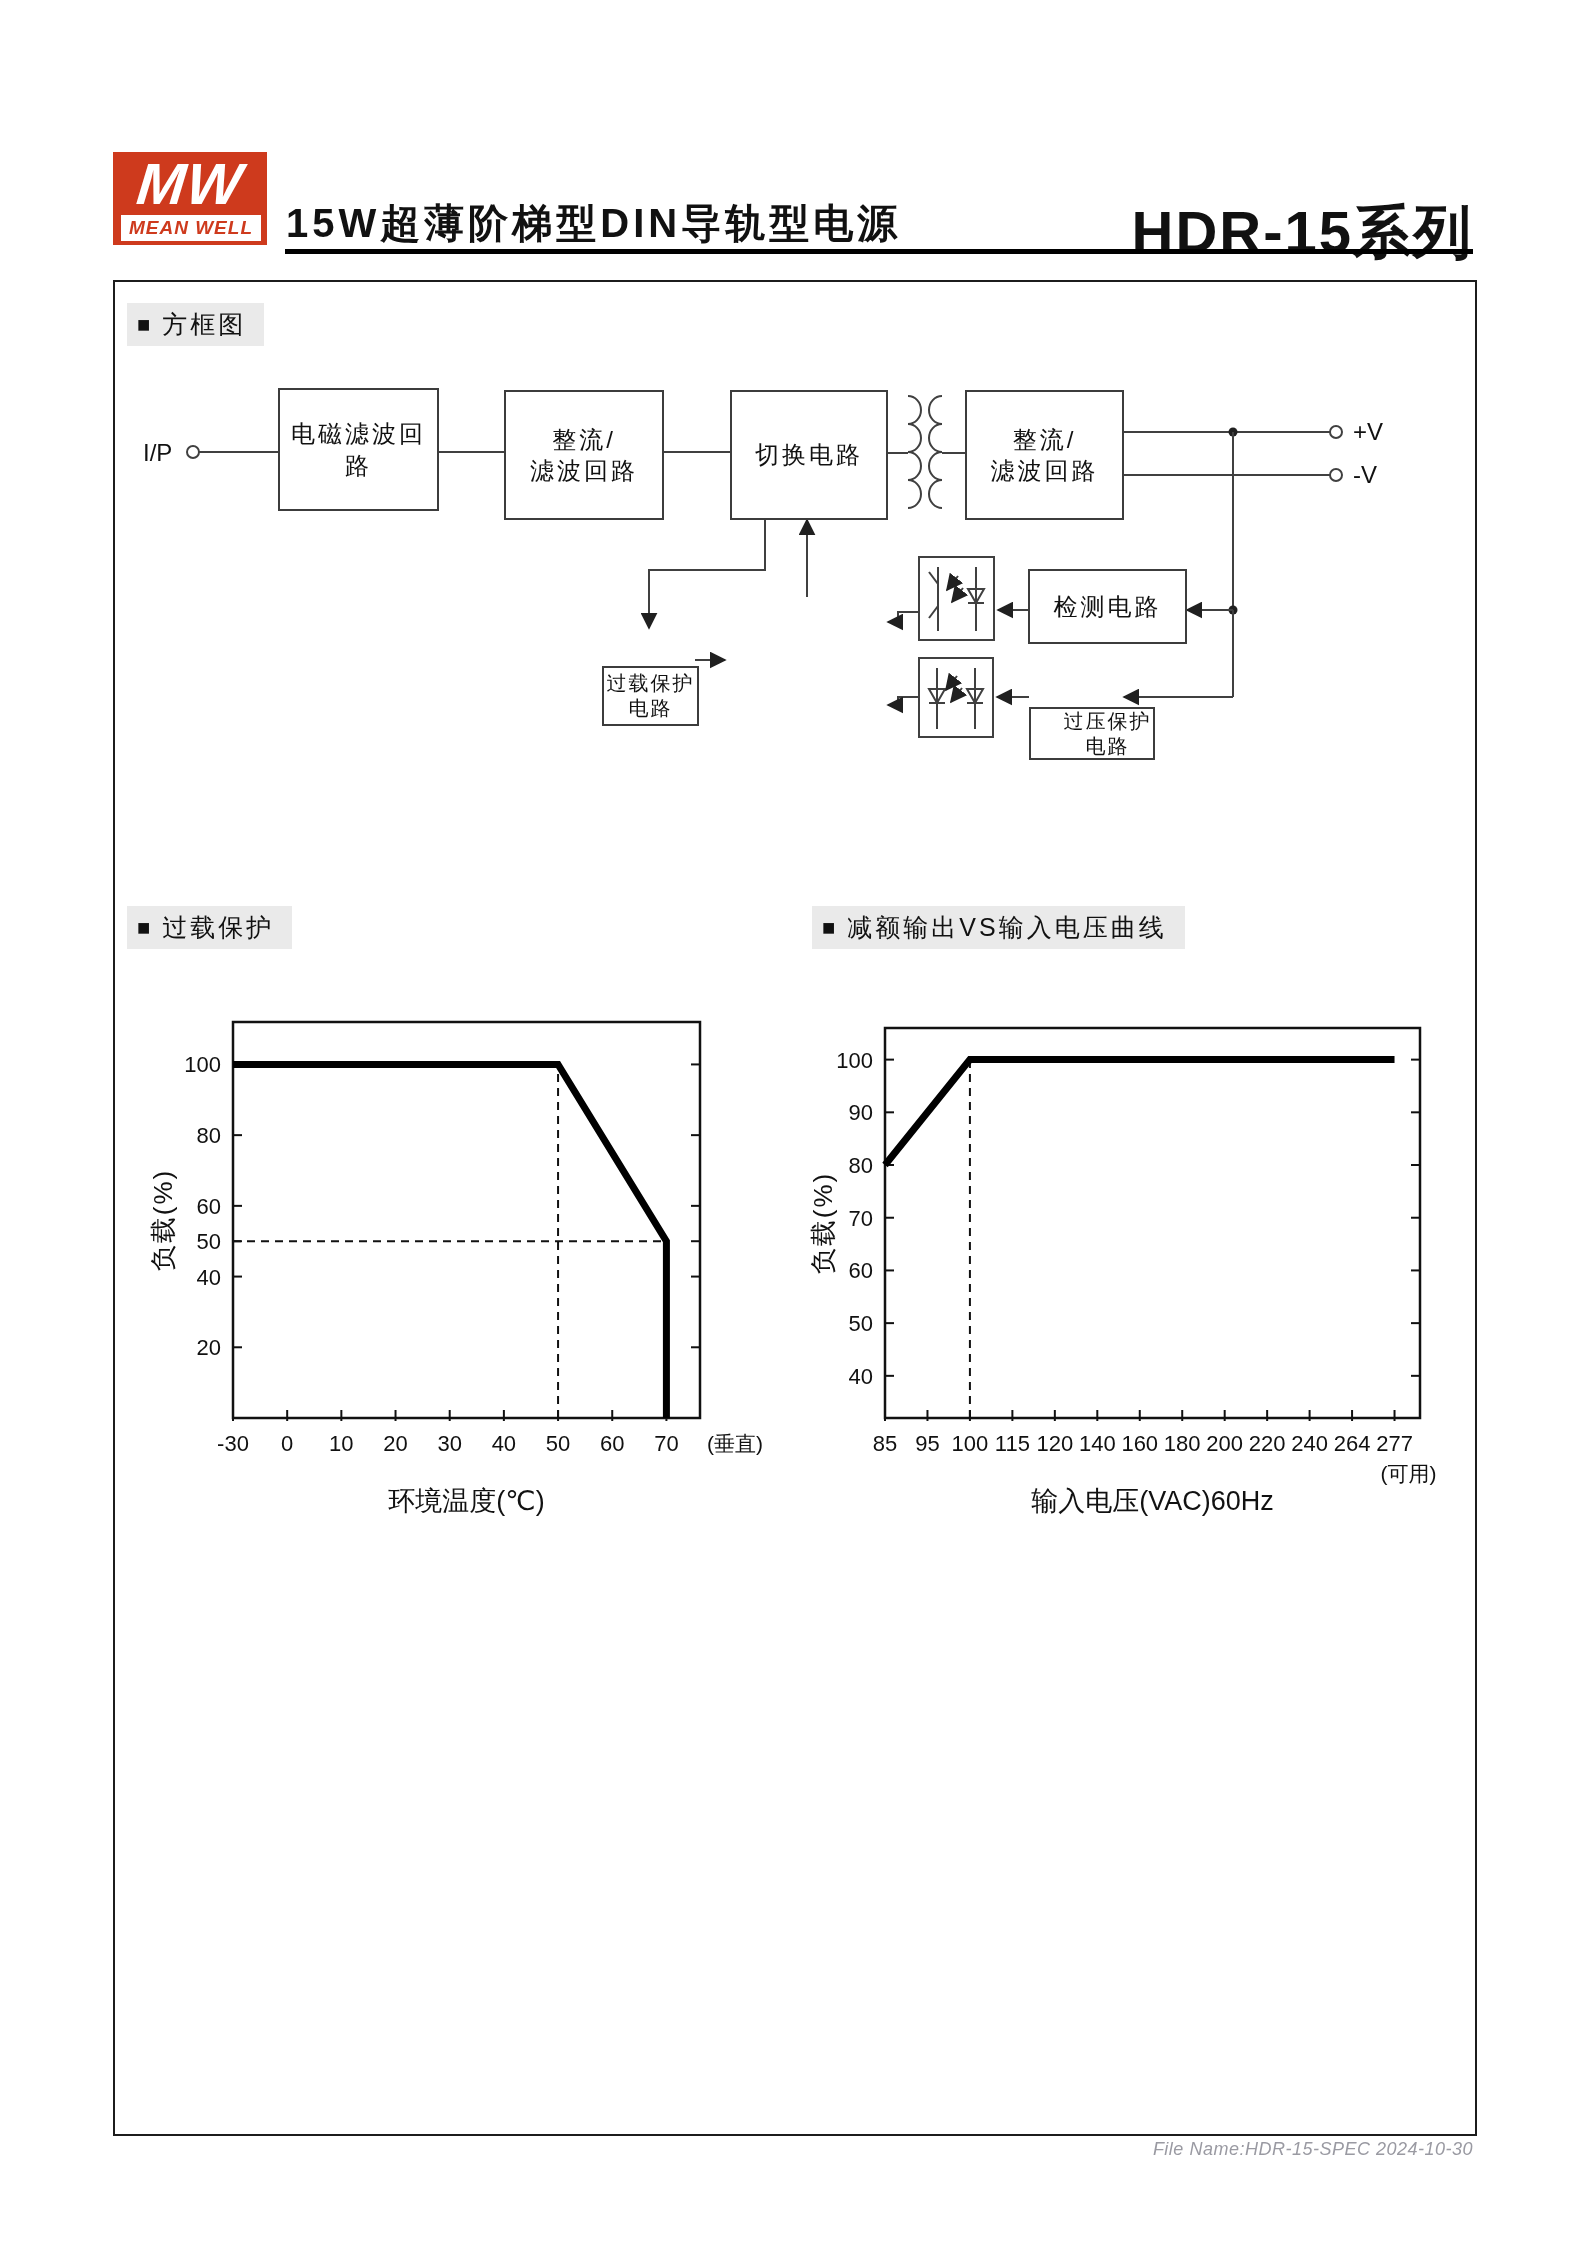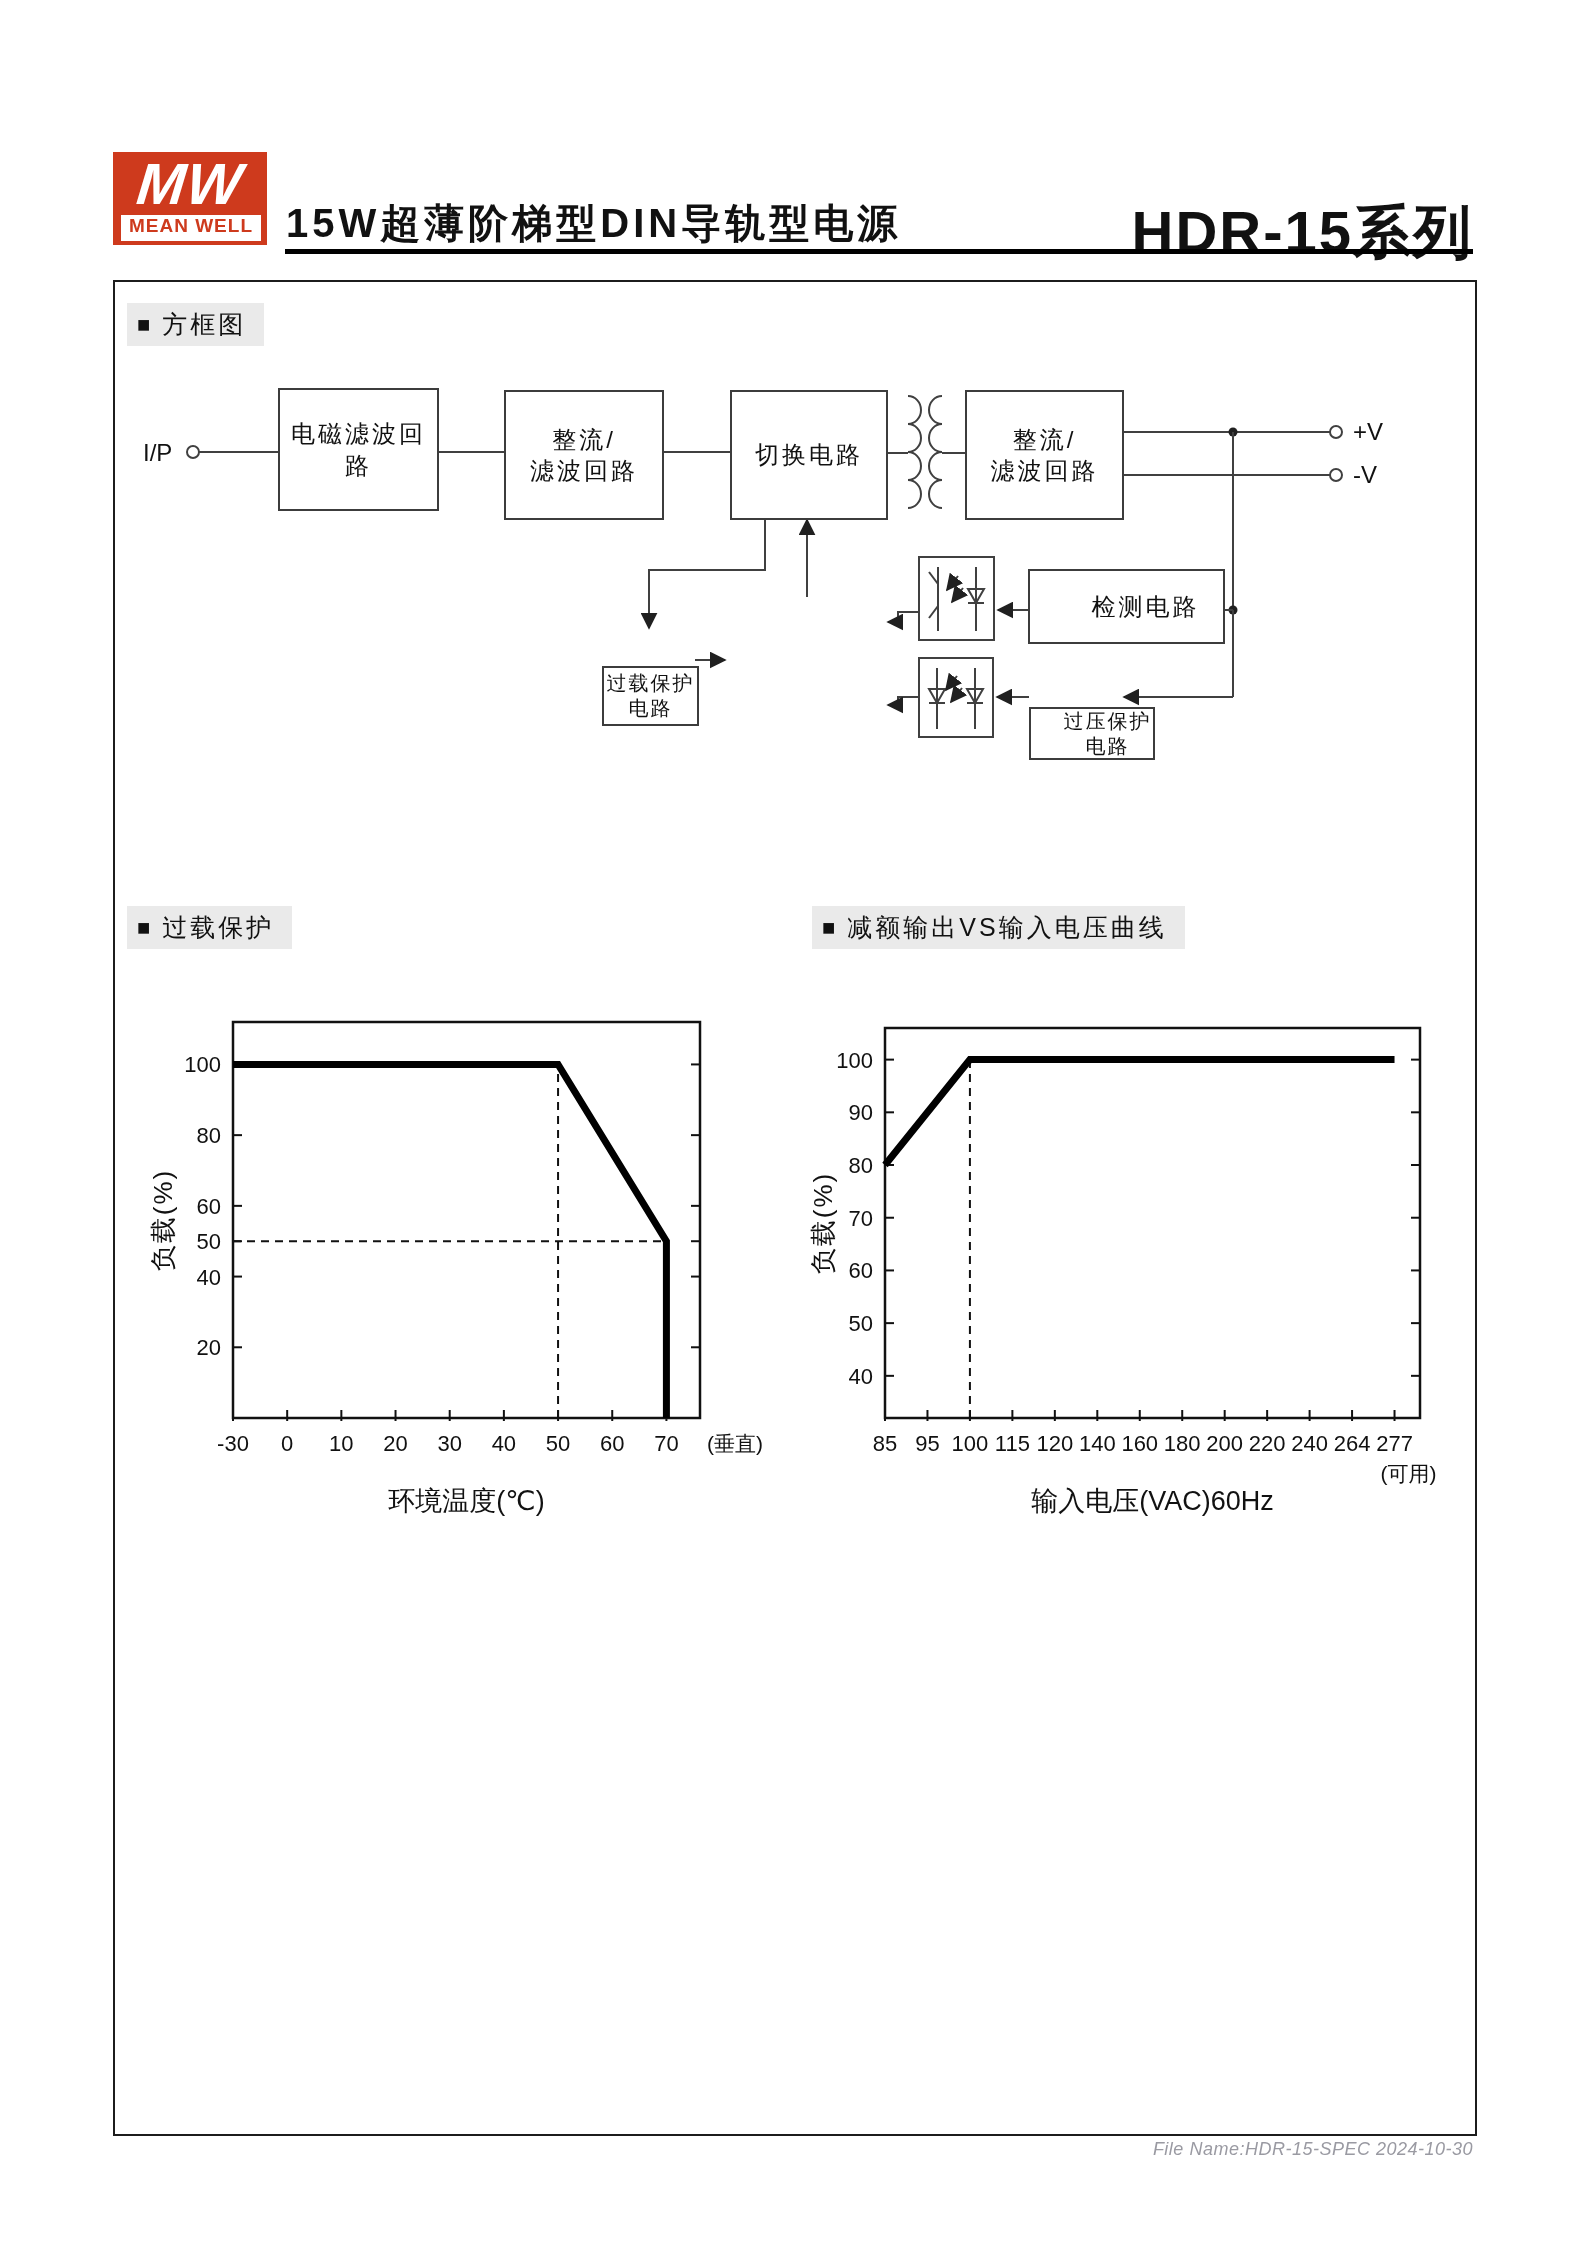--- a/index.html
+++ b/index.html
@@ -4,21 +4,21 @@
 <style>
   html,body{margin:0;padding:0;background:#ffffff;}
   body{font-family:"Liberation Sans","DejaVu Sans",sans-serif;color:#111;}
   .page{position:relative;width:1587px;height:2245px;background:#fff;overflow:hidden;}
 
   
   .logo{position:absolute;left:113px;top:152px;width:154px;height:93px;background:#ce3a1d;}
   .logo .mw{position:absolute;top:-2px;left:0;right:0;text-align:center;
     font-weight:800;font-style:italic;font-size:58px;color:#fff;transform:skewX(-6deg);letter-spacing:1px;}
   .logo .band{position:absolute;left:8px;right:6px;bottom:4px;height:26px;background:#fff;
-    display:flex;justify-content:center;}
+    display:flex;align-items:center;justify-content:center;font-style:italic;}
   .logo .band span{color:#ce3a1d;font-weight:800;font-size:19px;letter-spacing:1px;white-space:nowrap;}
   .doc-title{position:absolute;left:286px;top:196px;width:820px;font-size:40px;font-weight:600;
     letter-spacing:4px;white-space:nowrap;}
   .doc-series{position:absolute;left:1073px;top:194px;width:400px;text-align:right;font-size:58px;
     font-weight:800;letter-spacing:2px;white-space:nowrap;}
   .title-rule{position:absolute;left:285px;top:249px;width:1188px;height:5px;background:#000;}
 
   
   .frame{position:absolute;left:113px;top:280px;width:1360px;height:1852px;border:2px solid #1c1c1c;background:#fff;}
 
@@ -129,21 +129,21 @@
         <text x="1240" y="80">+V</text>
         <text x="1240" y="123">-V</text>
       </g>
     </svg>
     <div class="dbox" style="left:165px;top:28px;width:157px;height:119px;">电磁滤波回路</div>
     <div class="dbox" style="left:391px;top:30px;width:156px;height:126px;">整流/
 滤波回路</div>
     <div class="dbox" style="left:617px;top:30px;width:154px;height:126px;">切换电路</div>
     <div class="dbox" style="left:852px;top:30px;width:155px;height:126px;">整流/
 滤波回路</div>
-    <div class="dbox" style="left:915px;top:209px;width:155px;height:71px;padding-left:38px;">检测电路</div>
+    <div class="dbox" style="left:915px;top:209px;width:155px;height:71px;">检测电路</div>
     <div class="dbox small" style="left:489px;top:272px;width:93px;height:56px;">过载保护
 电路</div>
     <div class="dbox small" style="left:916px;top:313px;width:91px;height:49px;padding-left:31px;">过压保护
 电路</div>
   </div>
 
   <div class="sec" style="left:127px;top:906px;">
     <span class="blk">■</span>
     <span>过载保护</span>
   </div>

